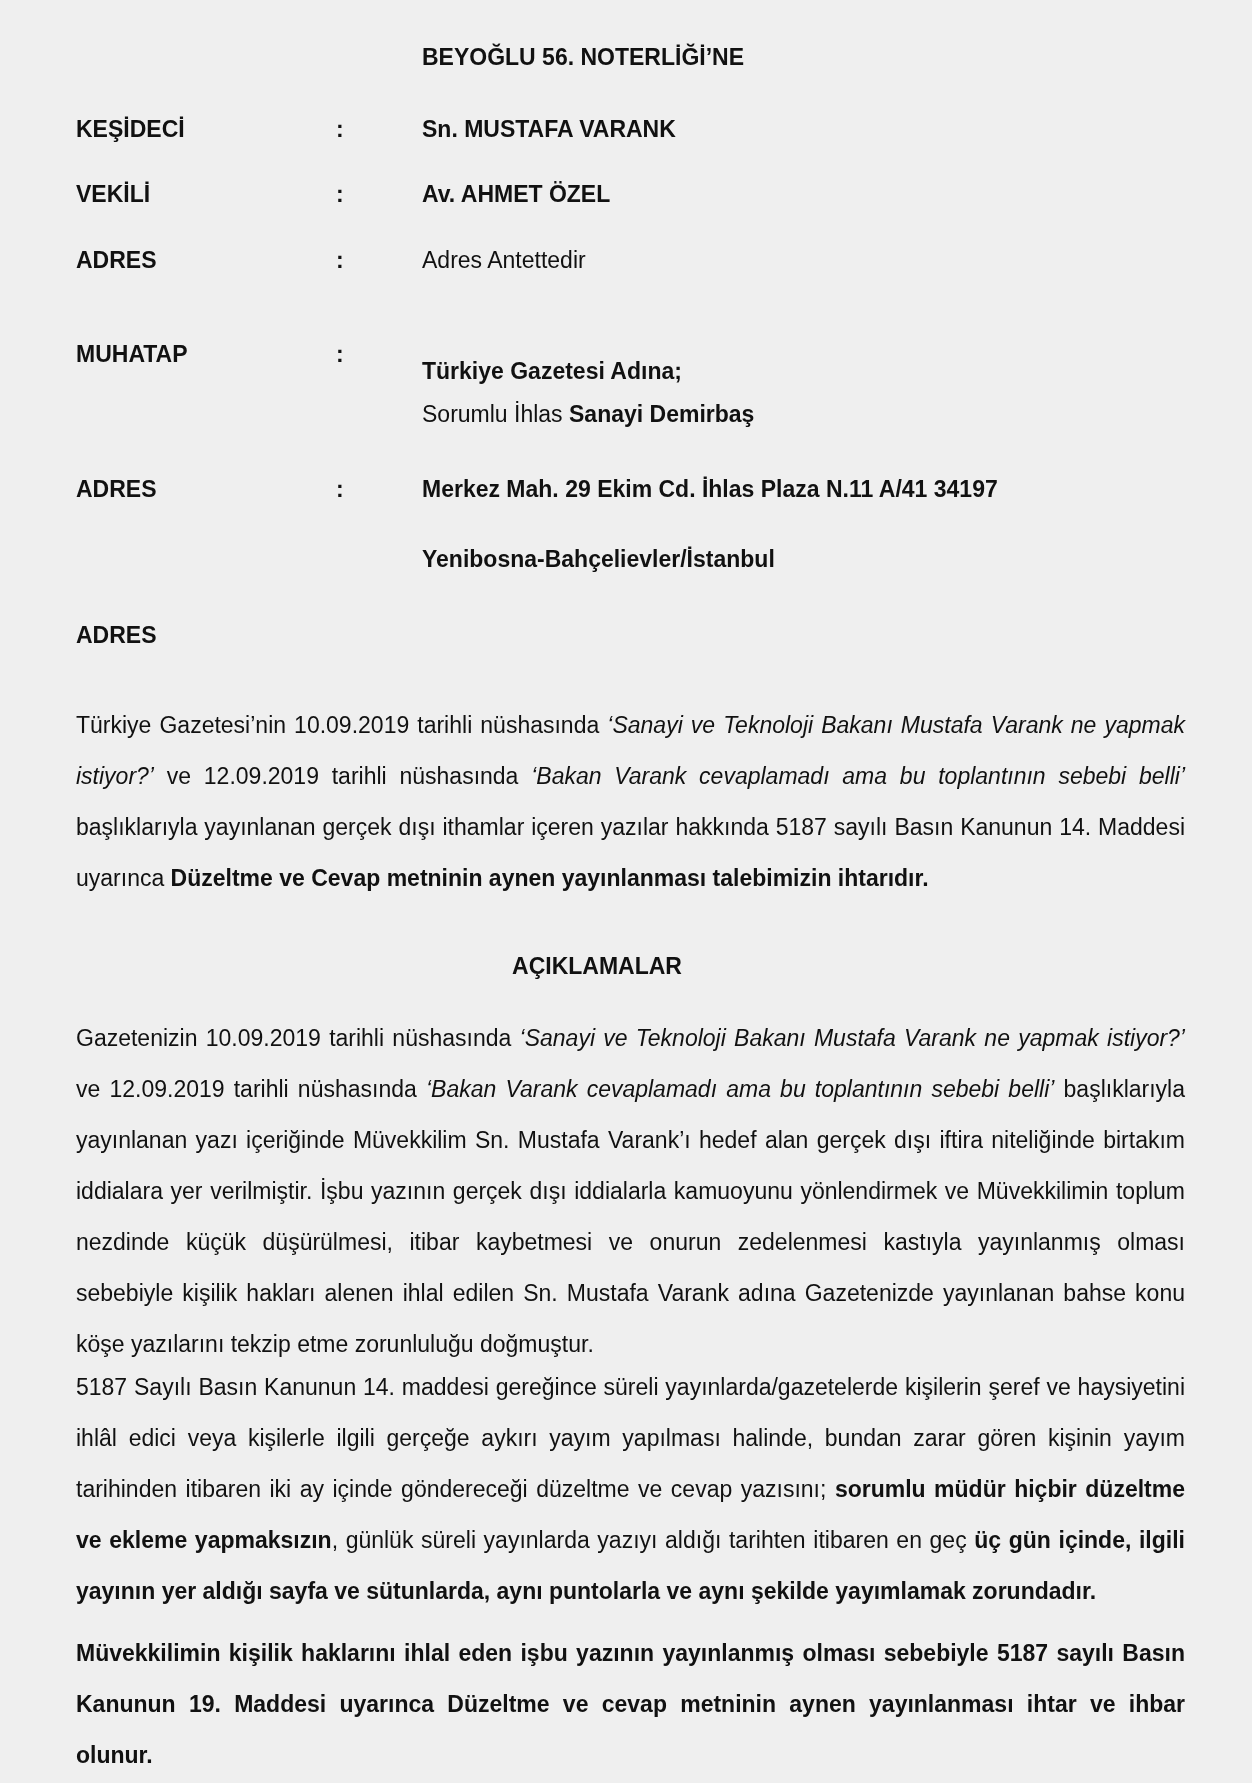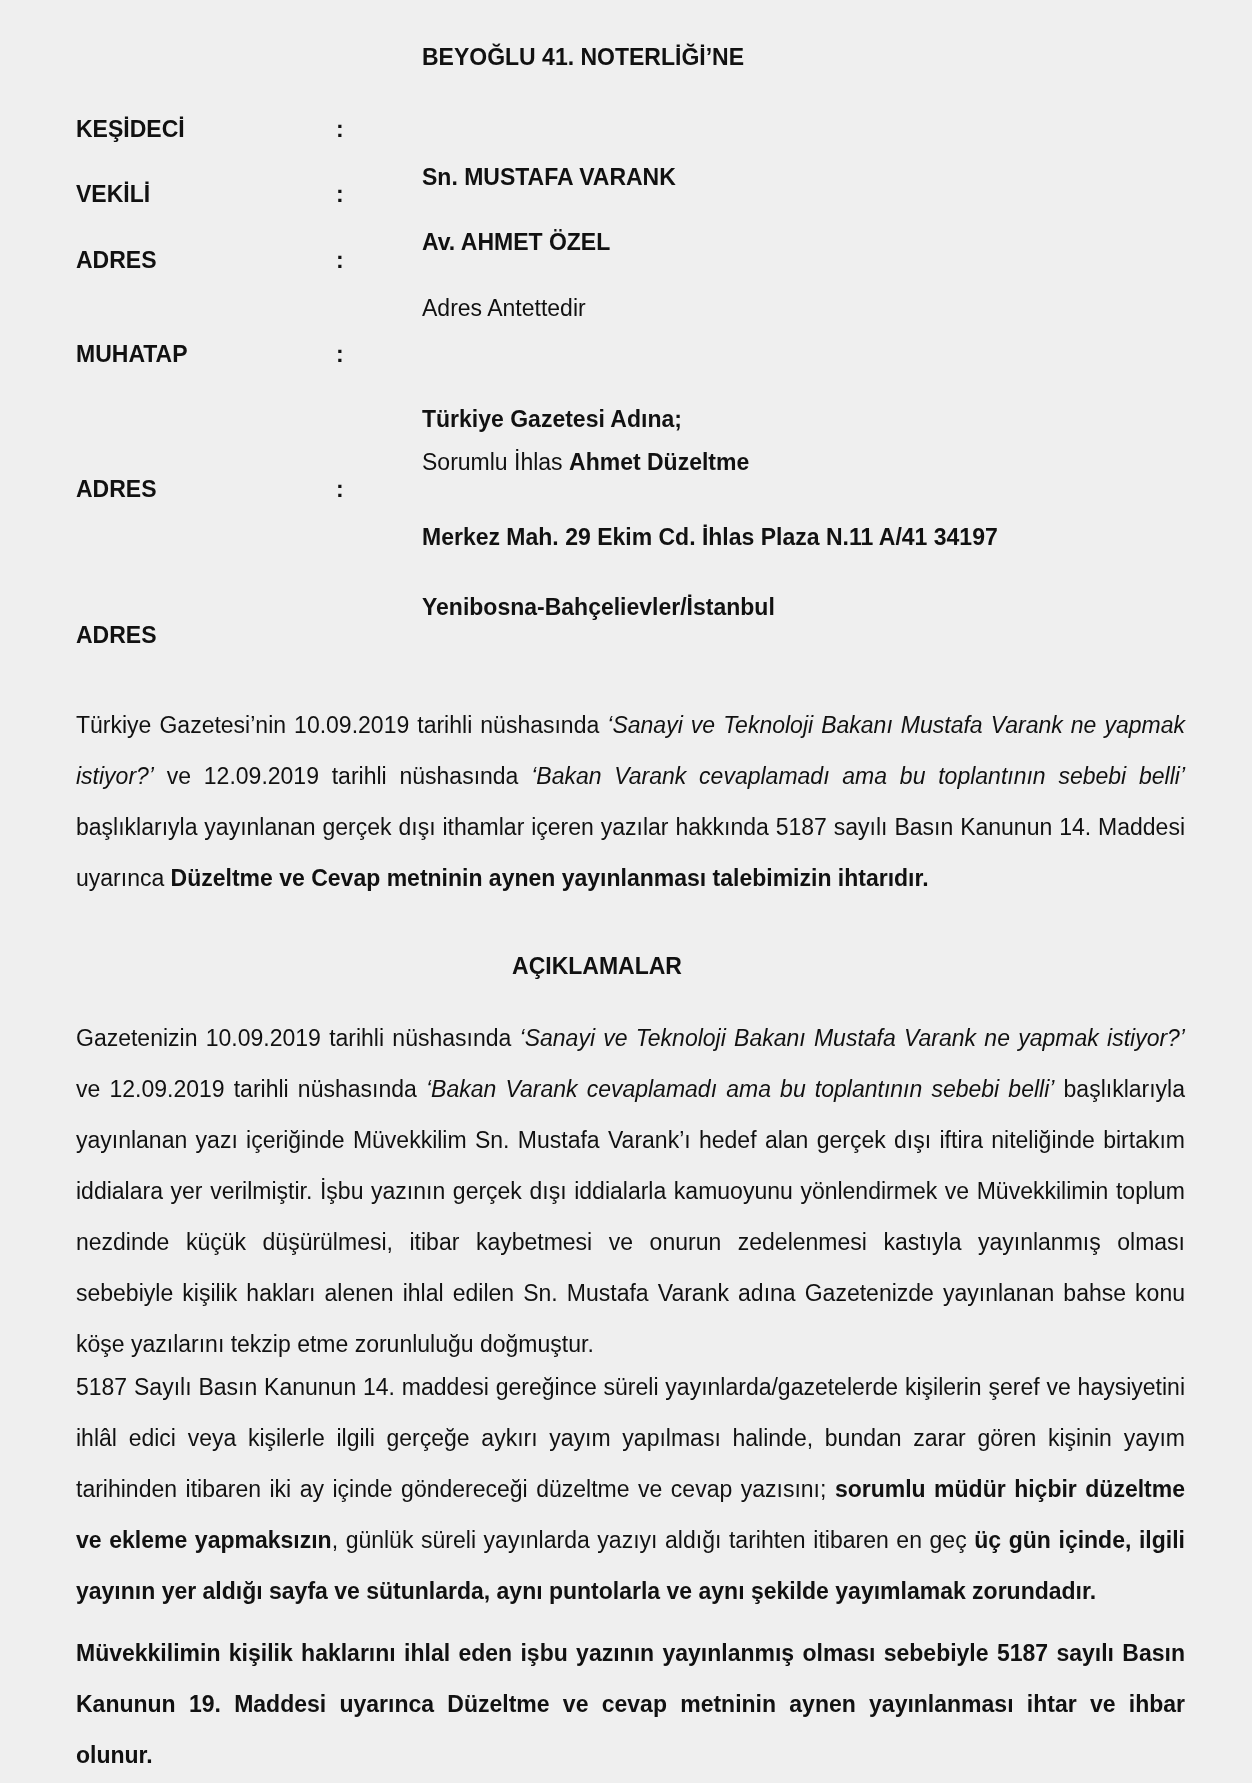--- a/index.html
+++ b/index.html
@@ -6,49 +6,49 @@
   body {
     width: 1252px; height: 1783px; background: #efefef; color: #111;
     font-family: "Liberation Sans", sans-serif; font-size: 23px;
     position: relative; overflow: hidden;
   }
   .abs { position: absolute; white-space: nowrap; }
   .b { font-weight: bold; }
   .title { left: 422px; top: 44px; font-weight: bold; }
   .lbl { left: 76px; font-weight: bold; }
   .colon { left: 336px; font-weight: bold; }
-  .val { left: 422px; margin-top: 48px; }
+  .val { left: 422px; }
   .para {
     position: absolute; left: 76px; width: 1109px;
     text-align: justify; line-height: 51px; white-space: normal;
   }
   .center { position: absolute; left: 0; width: 1194px; text-align: center; font-weight: bold; }
   i { font-style: italic; }
 </style>
 </head>
 <body>
 
-<div class="abs title">BEYOĞLU 41. NOTERLİĞİ’NE</div>
+<div class="abs title">BEYOĞLU 56. NOTERLİĞİ’NE</div>
 
 <div class="abs lbl" style="top:116px">KEŞİDECİ</div>
 <div class="abs colon" style="top:116px">:</div>
 <div class="abs val b" style="top:116px">Sn. MUSTAFA VARANK</div>
 
 <div class="abs lbl" style="top:181px">VEKİLİ</div>
 <div class="abs colon" style="top:181px">:</div>
 <div class="abs val b" style="top:181px">Av. AHMET ÖZEL</div>
 
 <div class="abs lbl" style="top:247px">ADRES</div>
 <div class="abs colon" style="top:247px">:</div>
 <div class="abs val" style="top:247px">Adres Antettedir</div>
 
 <div class="abs lbl" style="top:341px">MUHATAP</div>
 <div class="abs colon" style="top:341px">:</div>
 <div class="abs val b" style="top:358px">Türkiye Gazetesi Adına;</div>
-<div class="abs val" style="top:401px"><span>Sorumlu İhlas </span><span class="b">Ahmet Düzeltme</span></div>
+<div class="abs val" style="top:401px"><span>Sorumlu İhlas </span><span class="b">Sanayi Demirbaş</span></div>
 
 <div class="abs lbl" style="top:476px">ADRES</div>
 <div class="abs colon" style="top:476px">:</div>
 <div class="abs val b" style="top:476px">Merkez Mah. 29 Ekim Cd. İhlas Plaza N.11 A/41 34197</div>
 <div class="abs val b" style="top:546px">Yenibosna-Bahçelievler/İstanbul</div>
 
 <div class="abs lbl" style="top:622px">ADRES</div>
 <div class="para" style="top:700px"><span>Türkiye Gazetesi’nin 10.09.2019 tarihli nüshasında </span><i>‘Sanayi ve Teknoloji Bakanı Mustafa Varank ne yapmak istiyor?’</i><span> ve 12.09.2019 tarihli nüshasında </span><i>‘Bakan Varank cevaplamadı ama bu toplantının sebebi belli’</i><span> başlıklarıyla yayınlanan gerçek dışı ithamlar içeren yazılar hakkında 5187 sayılı Basın Kanunun 14. Maddesi uyarınca </span><span class="b">Düzeltme ve Cevap metninin aynen yayınlanması talebimizin ihtarıdır.</span></div>
 
 <div class="center" style="top:953px">AÇIKLAMALAR</div>

